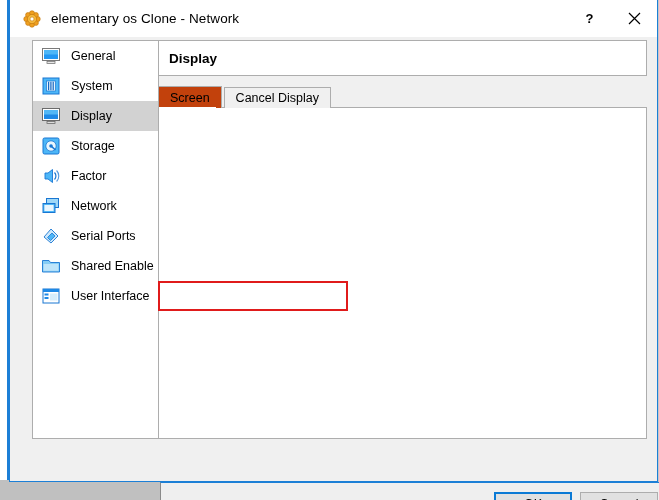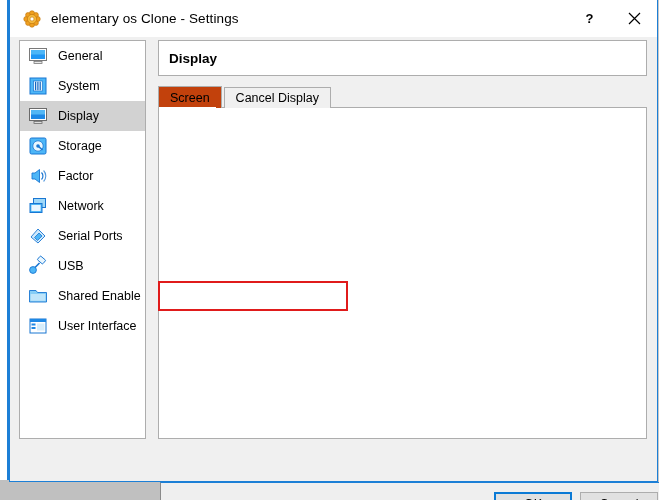--- a/index.html
+++ b/index.html
@@ -102,21 +102,21 @@
     position: absolute;
     left: 0; top: 37px;
     width: 647px;
     height: 406px;
     box-sizing: border-box;
   }
 
   
   .sidebar {
     position: absolute;
-    left: 9px; top: 3px;
+    left: 22px; top: 3px;
     width: 127px;
     height: 399px;
     background: #ffffff;
     border: 1px solid #adadad;
     box-sizing: border-box;
     overflow: hidden;
   }
   .side-item {
     display: flex;
     align-items: center;
@@ -456,21 +456,21 @@
             <circle cx="3.4" cy="9" r="2.6"></circle>
           <circle cx="13" cy="5" r="2.4"></circle>
             <circle cx="13" cy="13" r="2.4"></circle>
           <circle cx="5" cy="13" r="2.4"></circle>
             <circle cx="5" cy="5" r="2.4"></circle>
         </g>
         <circle cx="9" cy="9" r="4.6" fill="#f5b93c" stroke="#c47a10" stroke-width="0.7"></circle>
         <circle cx="9" cy="9" r="2" fill="#ffffff" stroke="#c47a10" stroke-width="0.6"></circle>
       </svg>
     </span>
-    <span class="title-text">elementary os Clone - Settings</span>
+    <span class="title-text">elementary os Clone - Network</span>
     <span class="title-buttons">
       <button class="title-btn help">?</button>
       <button class="title-btn close">
         <svg width="13" height="13" viewBox="0 0 13 13">
             <path d="M1 1 L12 12 M12 1 L1 12" stroke="#000" stroke-width="1.2" fill="none"></path>
           </svg>
       </button>
     </span>
   </div>
 
@@ -554,30 +554,20 @@
       <div class="side-item">
         <span class="side-icon">
           <svg width="22" height="22" viewBox="0 0 22 22">
             <path d="M4 12 L11 4 L18 11 L11 18 Z" fill="#cfe9fb" stroke="#1976d2" stroke-width="0.9"></path>
             <path d="M7.5 12.5 L12 8 L15 11 L10.5 15.5 Z" fill="#4db6f7" stroke="#1976d2" stroke-width="0.8"></path>
           </svg>
         </span>
         <span class="side-label">Serial Ports</span>
       </div>
 
-      <div class="side-item">
-        <span class="side-icon">
-          <svg width="22" height="22" viewBox="0 0 22 22">
-            <rect x="11" y="2.5" width="7" height="5" rx="0.8" transform="rotate(40 14.5 5)" fill="#e9f6fe" stroke="#1976d2" stroke-width="0.9"></rect>
-            <path d="M12.5 8 L7.5 13" stroke="#1976d2" stroke-width="1.6"></path>
-            <circle cx="6" cy="15" r="3.4" fill="#4db6f7" stroke="#1976d2" stroke-width="0.9"></circle>
-          </svg>
-        </span>
-        <span class="side-label">USB</span>
-      </div>
 
       <div class="side-item">
         <span class="side-icon">
           <svg width="22" height="22" viewBox="0 0 22 22">
             <path d="M2.5 5.5 H9 L10.5 7.5 H19.5 V17 H2.5 Z" fill="#86cdf5" stroke="#1976d2" stroke-width="0.9"></path>
             <rect x="3.6" y="9" width="14.8" height="6.8" fill="#bfe5fa"></rect>
           </svg>
         </span>
         <span class="side-label">Shared Enable</span>
       </div>

